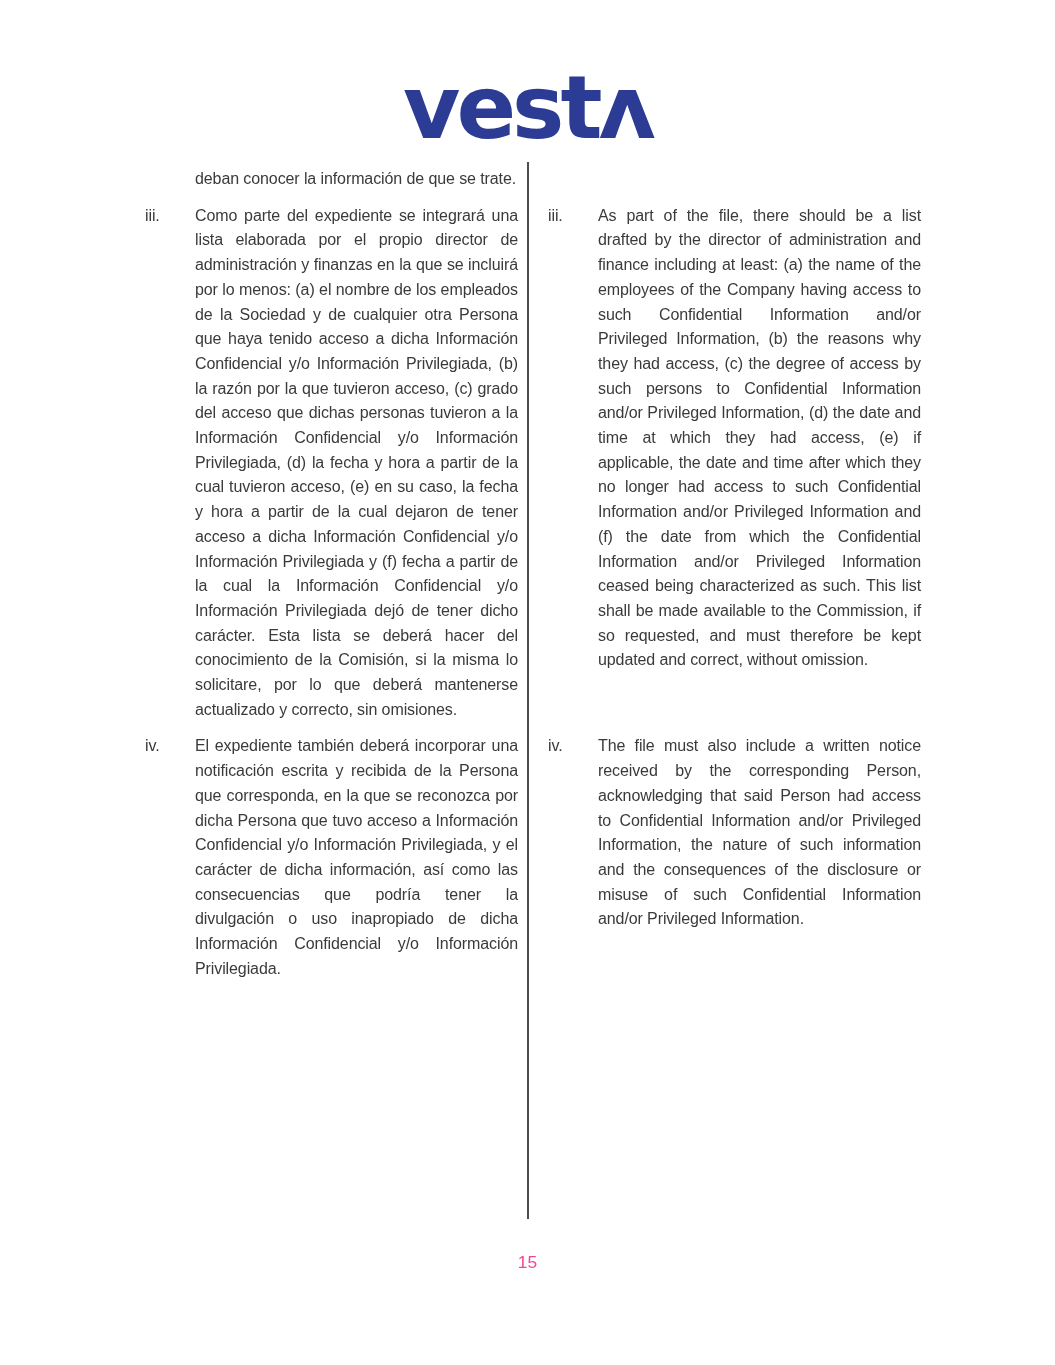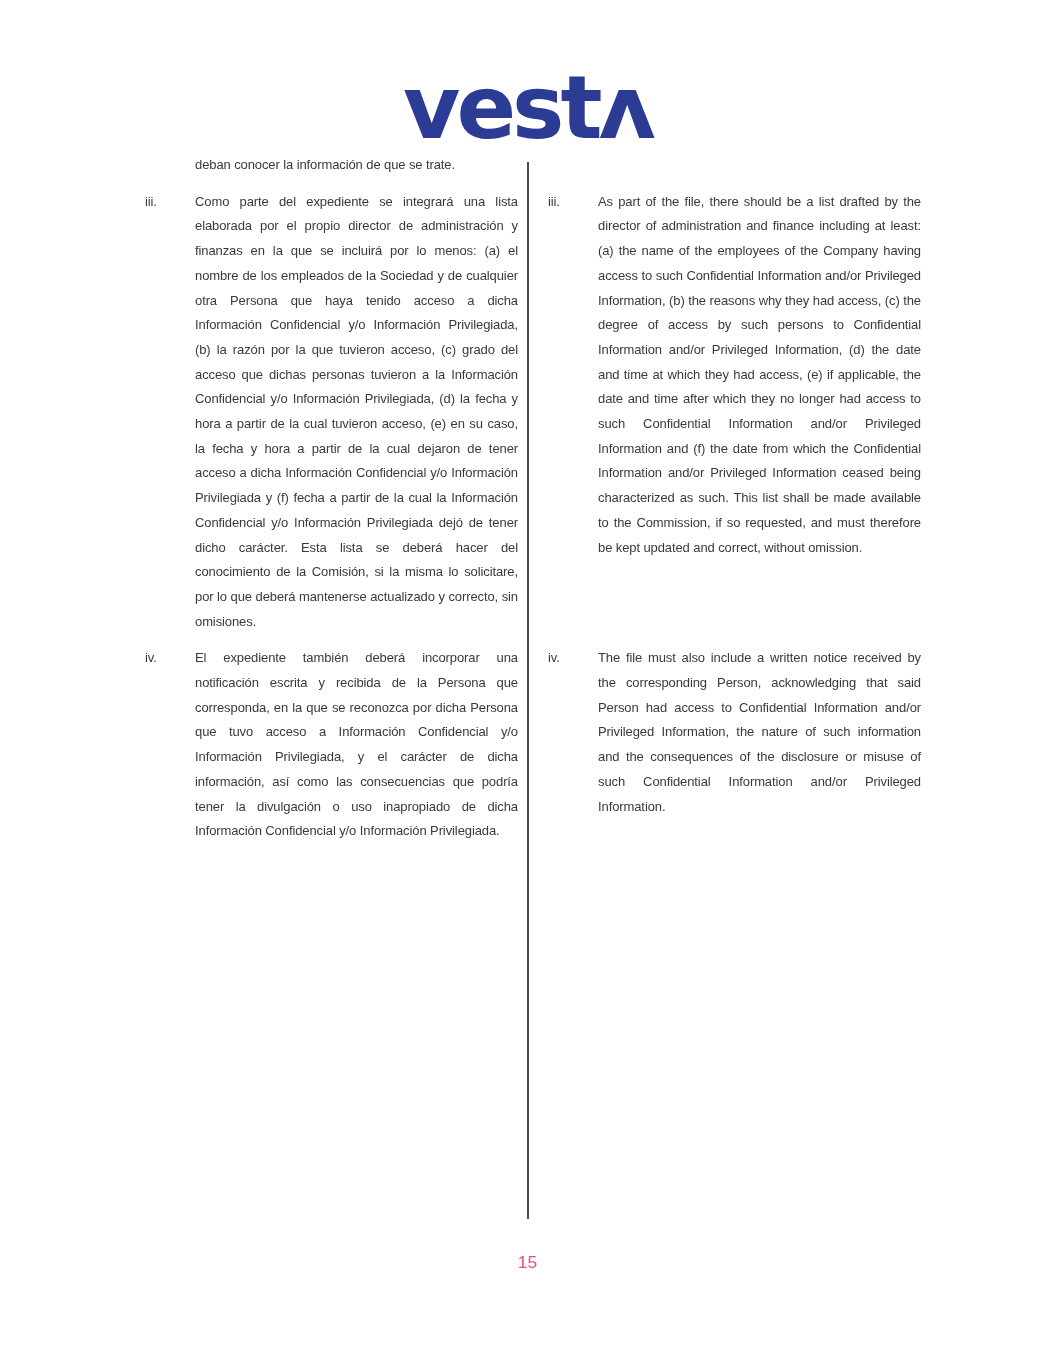--- a/index.html
+++ b/index.html
@@ -35,27 +35,27 @@
   .divider {
     position: absolute;
     left: 527px;
     top: 162px;
     width: 2px;
     height: 1057px;
     background: #4c4c4c;
   }
   .content {
     position: absolute;
-    top: 153px;
+    top: 167px;
     left: 145px;
     width: 776px;
     display: grid;
     grid-template-columns: 373px 30px 373px;
     grid-row-gap: 12px;
-    font-size: 13px;
+    font-size: 16px;
     line-height: 24.7px;
     letter-spacing: -0.1px;
   }
   .cell { min-height: 1px; }
   .item { display: flex; align-items: flex-start; }
   .marker {
     flex: 0 0 50px;
     width: 50px;
   }
   .para {

